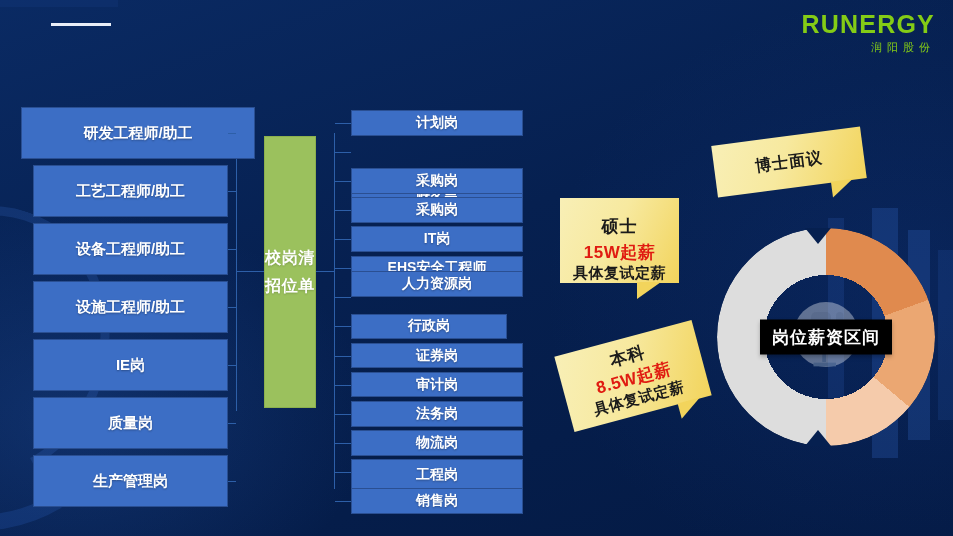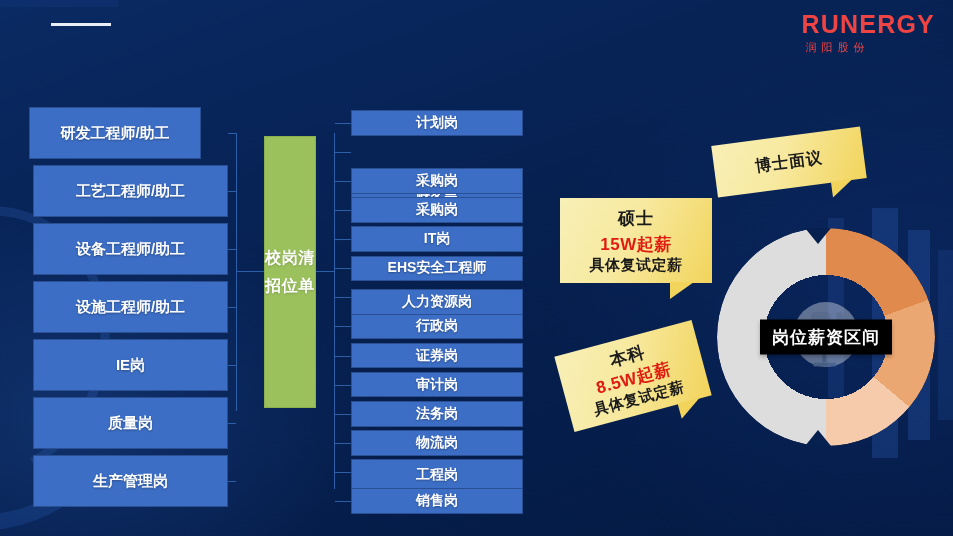--- a/index.html
+++ b/index.html
@@ -57,22 +57,22 @@
     background: linear-gradient(180deg, #ffffff 0%, #ffffff 45%, #9fb4d8 100%);
     -webkit-background-clip: text;
     background-clip: text;
     color: transparent;
     text-shadow: 0 2px 4px rgba(0,0,0,0.25);
     white-space: nowrap;
   }
   .logo {
     position: absolute;
     right: 18px; top: 12px;
-    text-align: left;
-    color: #ef4444;
+    text-align: right;
+    color: #84cc16;
   }
   .logo-main {
     font-size: 25px;
     font-weight: bold;
     letter-spacing: 1.2px;
     line-height: 1;
   }
   .logo-sub {
     font-size: 11px;
     letter-spacing: 5px;
@@ -136,21 +136,21 @@
   .callout .l2 { font-size: 17px; font-weight: bold; color: #e01b11; letter-spacing: .5px; }
   .callout .l3 { font-size: 15px; font-weight: bold; letter-spacing: .5px; }
   #callout-phd { left: 714px; top: 136px; width: 150px; height: 52px;
                  transform: rotate(-7.5deg); }
   #callout-phd .l1 { font-size: 16px; }
   #callout-phd .tail {
     right: 14px; bottom: -15px;
     border-left: 22px solid #f2d45c;
     border-bottom: 16px solid transparent;
   }
-  #callout-master { left: 560px; top: 198px; width: 152px; height: 85px; }
+  #callout-master { left: 560px; top: 198px; width: 119px; height: 85px; justify-content: flex-end; }
   #callout-master .l1 { margin-bottom: 3px; }
   #callout-master .tail {
     right: 18px; bottom: -16px;
     border-left: 24px solid #f2d45c;
     border-bottom: 17px solid transparent;
   }
   #callout-bachelor { left: 562px; top: 337px; width: 142px; height: 78px;
                       transform: rotate(-15deg); }
   #callout-bachelor .tail {
     right: 12px; bottom: -15px;
@@ -224,21 +224,21 @@
     <div class="logo-sub">润阳股份</div>
   </div>
 
   <div class="conn" style="left:236px; top:133px; width:1px; height:278px;"></div>
   <div class="conn" style="left:236px; top:271px; width:29px; height:1px;"></div>
 
   <div class="conn" style="left:334px; top:133px; width:1px; height:356px;"></div>
   <div class="conn" style="left:316px; top:271px; width:19px; height:1px;"></div>
 
   <div class="col-left" id="left-col">
-      <div class="jobbox" style="left: 29px; top: 107px; width: 172px; height: 52px; align-items: center;">
+      <div class="jobbox" style="left: 21px; top: 107px; width: 234px; height: 52px; align-items: center;">
         <span>研发工程师/助工</span>
       </div>
       <div class="conn" style="left: 228px; top: 133px; width: 8px; height: 1px;"></div>
       <div class="jobbox" style="left: 33px; top: 165px; width: 195px; height: 52px;">
         <span>工艺工程师/助工</span>
       </div>
       <div class="conn" style="left: 228px; top: 191px; width: 8px; height: 1px;"></div>
       <div class="jobbox" style="left: 33px; top: 223px; width: 195px; height: 52px;">
         <span>设备工程师/助工</span>
       </div>
@@ -285,25 +285,25 @@
       </div>
       <div class="conn" style="left: 335px; top: 210.05px; width: 16px; height: 1px;"></div>
       <div class="jobbox" style="left: 351px; top: 226.4px; width: 172px; height: 25.5px;">
         <span>IT岗</span>
       </div>
       <div class="conn" style="left: 335px; top: 239.15px; width: 16px; height: 1px;"></div>
       <div class="jobbox" style="left: 351px; top: 255.5px; width: 172px; height: 25.5px;">
         <span>EHS安全工程师</span>
       </div>
       <div class="conn" style="left: 335px; top: 268.25px; width: 16px; height: 1px;"></div>
-      <div class="jobbox" style="left: 351px; top: 289px; width: 172px; height: 25.5px; font-family: Liberation Mono, monospace;">
+      <div class="jobbox" style="left: 351px; top: 271px; width: 172px; height: 25.5px; font-family: Liberation Mono, monospace;">
         <span>人力资源岗</span>
       </div>
       <div class="conn" style="left: 335px; top: 297.35px; width: 16px; height: 1px;"></div>
-      <div class="jobbox" style="left: 351px; top: 313.7px; width: 172px; height: 25.5px;">
+      <div class="jobbox" style="left: 351px; top: 313.7px; width: 156px; height: 25.5px;">
         <span>行政岗</span>
       </div>
       <div class="conn" style="left: 335px; top: 326.45px; width: 16px; height: 1px;"></div>
       <div class="jobbox" style="left: 351px; top: 342.8px; width: 172px; height: 25.5px;">
         <span>证券岗</span>
       </div>
       <div class="conn" style="left: 335px; top: 355.55px; width: 16px; height: 1px;"></div>
       <div class="jobbox" style="left: 351px; top: 371.9px; width: 172px; height: 25.5px;">
         <span>审计岗</span>
       </div>

